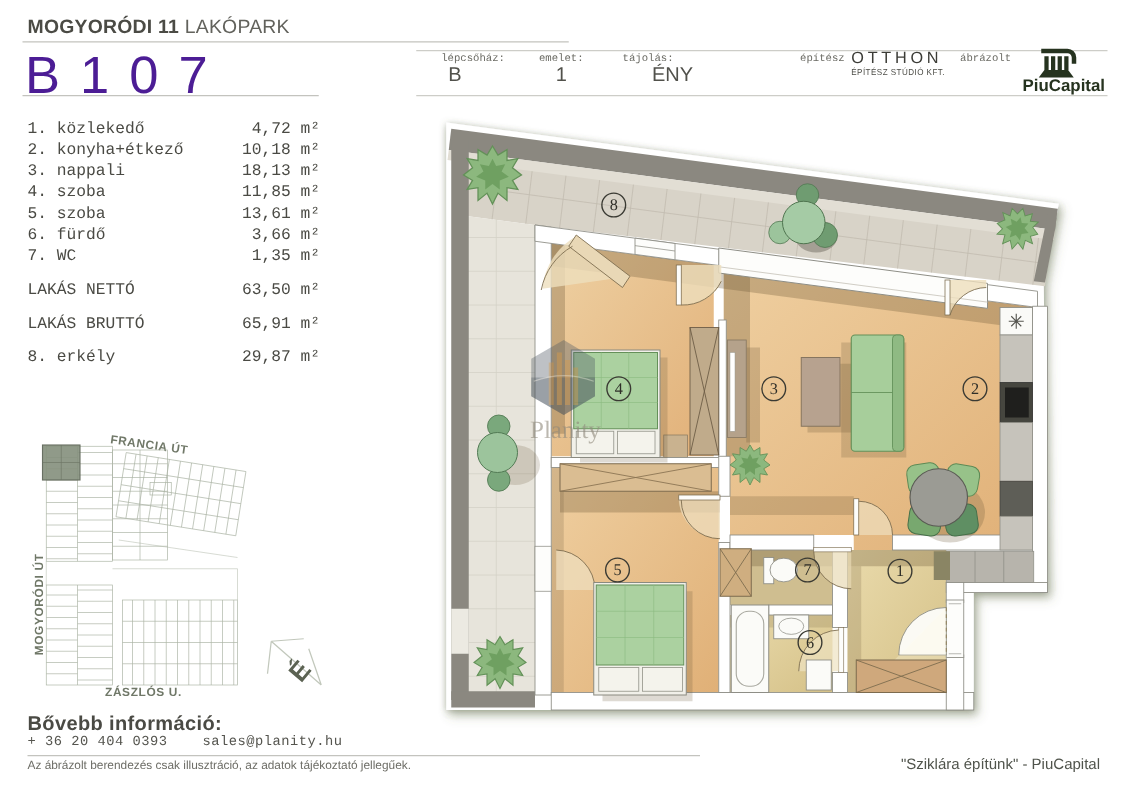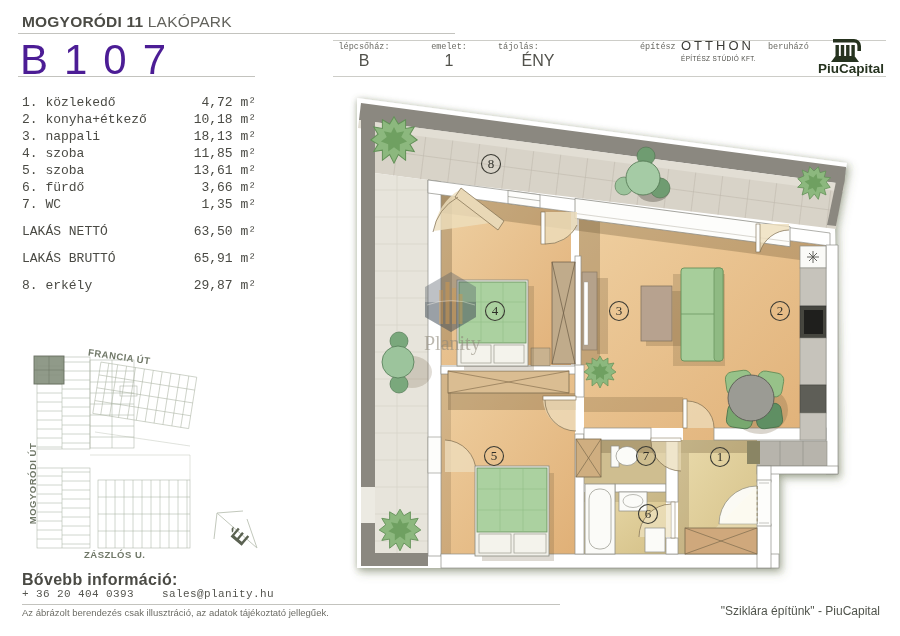--- a/index.html
+++ b/index.html
@@ -10,31 +10,31 @@
 <body>
 
 <div class="abs" style="left:22px;top:13px;font-size:15.5px;font-weight:bold;color:#4b4b45;letter-spacing:0.2px">MOGYORÓDI 11 <span style="font-weight:normal;color:#62625c">LAKÓPARK</span></div>
 <div class="hline" style="left:18px;top:33px;width:437px"></div>
 
 <div class="abs" style="left:20px;top:36px;font-size:42px;font-weight:normal;color:#4c1d95;letter-spacing:16px">B107</div>
 <div class="hline" style="left:18px;top:76px;width:237px"></div>
 
 <div class="hline" style="left:333px;top:40px;width:553px;background:#cdcdc8"></div>
 <div class="hline" style="left:333px;top:76px;width:553px;background:#cdcdc8"></div>
-<div class="abs mono" style="left:324px;top:42px;width:80px;text-align:center;font-size:8.5px;color:#6a6a63">lépcsőház:</div>
+<div class="abs mono" style="left:324px;top:42px;width:80px;text-align:right;font-size:8.5px;color:#6a6a63">lépcsőház:</div>
 <div class="abs" style="left:324px;top:52px;width:80px;text-align:center;font-size:16px;color:#51514b">B</div>
 <div class="abs mono" style="left:409px;top:42px;width:80px;text-align:center;font-size:8.5px;color:#6a6a63">emelet:</div>
 <div class="abs" style="left:409px;top:52px;width:80px;text-align:center;font-size:16px;color:#51514b">1</div>
 <div class="abs mono" style="left:498px;top:42px;width:80px;text-align:left;font-size:8.5px;color:#6a6a63">tájolás:</div>
 <div class="abs" style="left:498px;top:52px;width:80px;text-align:center;font-size:16px;color:#51514b">ÉNY</div>
 <div class="abs mono" style="left:640px;top:42px;font-size:8.5px;color:#6a6a63">építész</div>
 
 <div class="abs" style="left:681px;top:38px;font-size:13px;letter-spacing:3px;color:#3c3c37">OTTHON</div>
 <div class="abs" style="left:681px;top:55px;font-size:7px;letter-spacing:0.4px;color:#4c4c46;transform:scale(0.92,1);transform-origin:left">ÉPÍTÉSZ STÚDIÓ KFT.</div>
-<div class="abs mono" style="left:768px;top:42px;font-size:8.5px;color:#6a6a63">beruházó</div>
+<div class="abs mono" style="left:768px;top:42px;font-size:8.5px;color:#6a6a63">ábrázolt</div>
 
 <svg class="abs" style="left:828px;top:37px" width="40" height="26" viewBox="0 0 40 26">
 <path d="M5,2 H26 A7,7 0 0 1 33,9 V14 H29.4 V9 A3.4,3.4 0 0 0 26,5.6 H5 Z" fill="#26331f"></path>
 <rect x="7.5" y="8" width="3.4" height="11" fill="#26331f"></rect>
     <rect x="12.8" y="8" width="3.4" height="11" fill="#26331f"></rect>
     <rect x="18.1" y="8" width="3.4" height="11" fill="#26331f"></rect>
     <rect x="23.4" y="8" width="3.4" height="11" fill="#26331f"></rect>
 <polygon points="3,25 31,25 26.5,19 7.5,19" fill="#26331f"></polygon>
 </svg>
 <div class="abs" style="left:818px;top:61px;font-size:13.5px;font-weight:bold;color:#26331f">PiuCapital</div>

